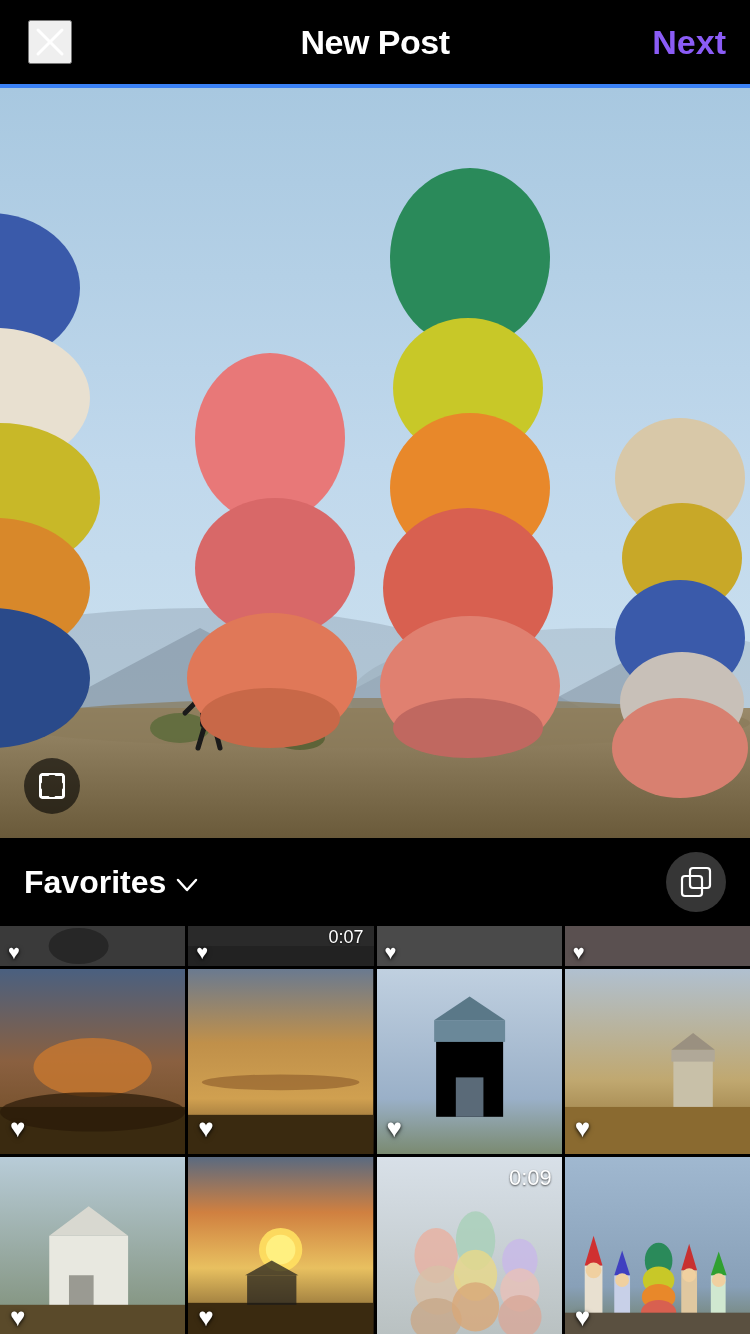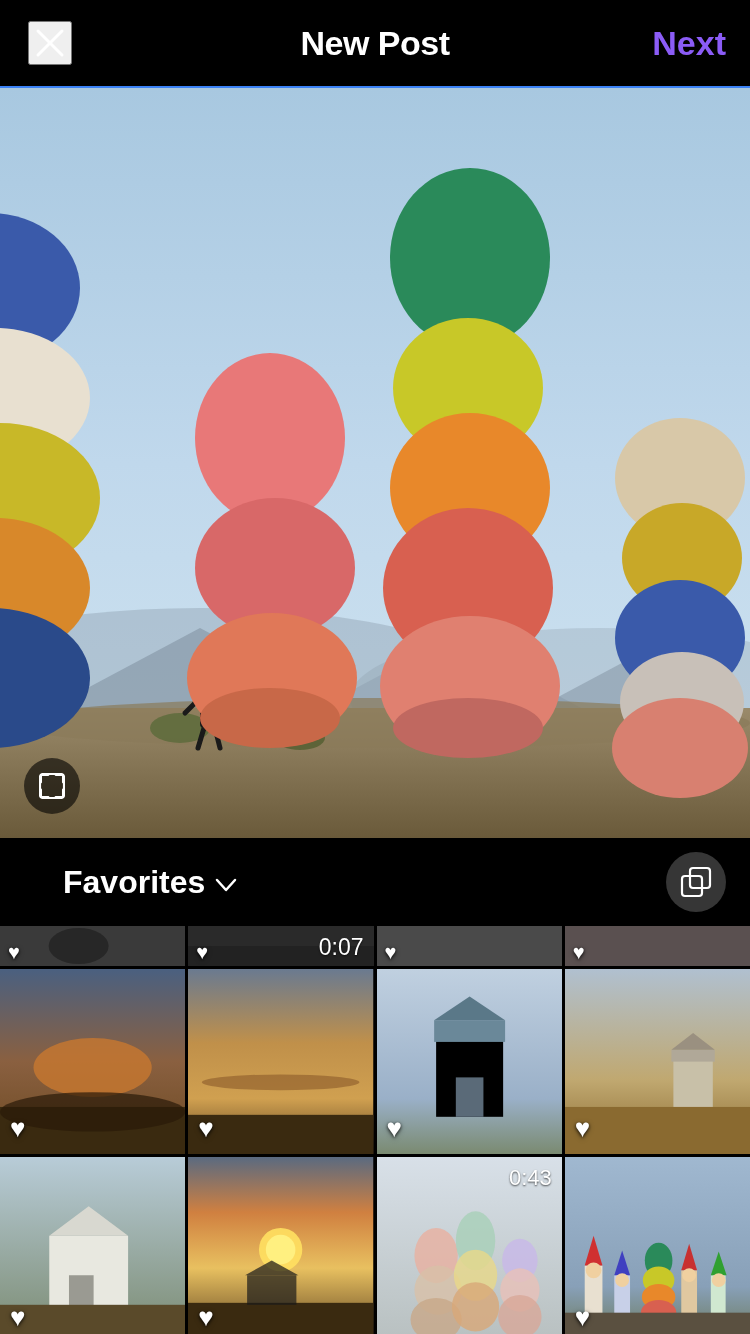--- a/index.html
+++ b/index.html
@@ -13,21 +13,21 @@
     }
 
     
     .header {
       position: relative;
       display: flex;
       align-items: center;
       justify-content: center;
       height: 88px;
       background: #000;
-      border-bottom: 2px solid #3b82f6;
+      border-bottom: 4px solid #3b82f6;
     }
     .header-title {
       color: #fff;
       font-size: 34px;
       font-weight: 600;
       letter-spacing: -0.5px;
     }
     .header-close {
       position: absolute;
       left: 28px;
@@ -86,21 +86,20 @@
     }
 
     
     .album-bar {
       display: flex;
       align-items: center;
       justify-content: space-between;
       padding: 0 24px;
       height: 88px;
       background: #000;
-      margin-left: 39px;
     }
     .album-selector {
       display: flex;
       align-items: center;
       gap: 10px;
       cursor: pointer;
     }
     .album-name {
       color: #fff;
       font-size: 32px;
@@ -291,21 +290,21 @@
 
       <ellipse cx="80" cy="20" rx="30" ry="18" fill="#1a1a1a" opacity="0.6"></ellipse>
     </svg>
     <span class="heart-icon" style="bottom:2px;left:8px;font-size:20px;">♥</span>
   </div>
   <div class="photo-cell" style="height:40px;">
     <svg width="100%" height="40" viewBox="0 0 188 40" preserveAspectRatio="xMidYMid slice">
       <rect width="188" height="40" fill="#2a2a2a"></rect>
       <rect x="0" y="20" width="188" height="20" fill="#1a1a1a" opacity="0.5"></rect>
     </svg>
-    <span class="duration-badge" style="top:8px;font-size:23px;">0:07</span>
+    <span class="duration-badge" style="top:1px;font-size:18px;">0:07</span>
     <span class="heart-icon" style="bottom:2px;left:8px;font-size:20px;">♥</span>
   </div>
   <div class="photo-cell" style="height:40px;">
     <svg width="100%" height="40" viewBox="0 0 188 40" preserveAspectRatio="xMidYMid slice">
       <rect width="188" height="40" fill="#4a4a4a"></rect>
     </svg>
     <span class="heart-icon" style="bottom:2px;left:8px;font-size:20px;">♥</span>
   </div>
   <div class="photo-cell" style="height:40px;">
     <svg width="100%" height="40" viewBox="0 0 188 40" preserveAspectRatio="xMidYMid slice">
@@ -442,21 +441,21 @@
       <ellipse cx="60" cy="165" rx="26" ry="22" fill="#c8a888" opacity="0.8"></ellipse>
 
       <ellipse cx="100" cy="85" rx="20" ry="30" fill="#a8d0b8" opacity="0.8"></ellipse>
       <ellipse cx="100" cy="120" rx="22" ry="26" fill="#e8d888" opacity="0.8"></ellipse>
       <ellipse cx="100" cy="152" rx="24" ry="25" fill="#d8a878" opacity="0.8"></ellipse>
 
       <ellipse cx="145" cy="105" rx="18" ry="22" fill="#c8b8e8" opacity="0.8"></ellipse>
       <ellipse cx="145" cy="135" rx="20" ry="22" fill="#e8c0b8" opacity="0.8"></ellipse>
       <ellipse cx="145" cy="162" rx="22" ry="22" fill="#d8a898" opacity="0.8"></ellipse>
     </svg>
-    <span class="duration-badge">0:43</span>
+    <span class="duration-badge">0:09</span>
   </div>
 
   <div class="photo-cell">
     <svg width="100%" height="100%" viewBox="0 0 188 188" preserveAspectRatio="xMidYMid slice">
       <defs>
         <linearGradient id="s8" x1="0" y1="0" x2="0" y2="1">
           <stop offset="0%" stop-color="#a0b8d0"></stop>
           <stop offset="70%" stop-color="#88a0b8"></stop>
           <stop offset="100%" stop-color="#6a7858"></stop>
         </linearGradient>

